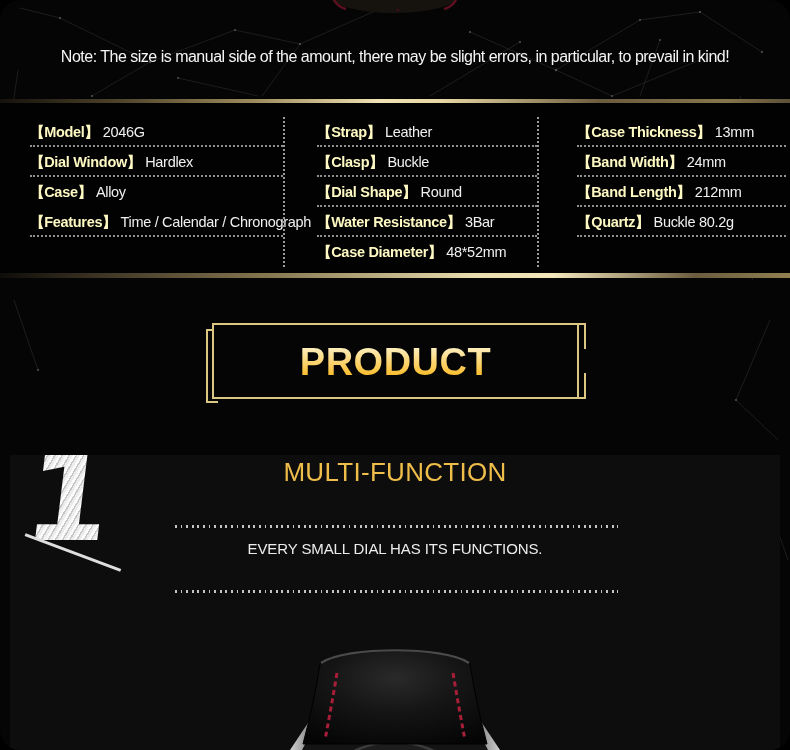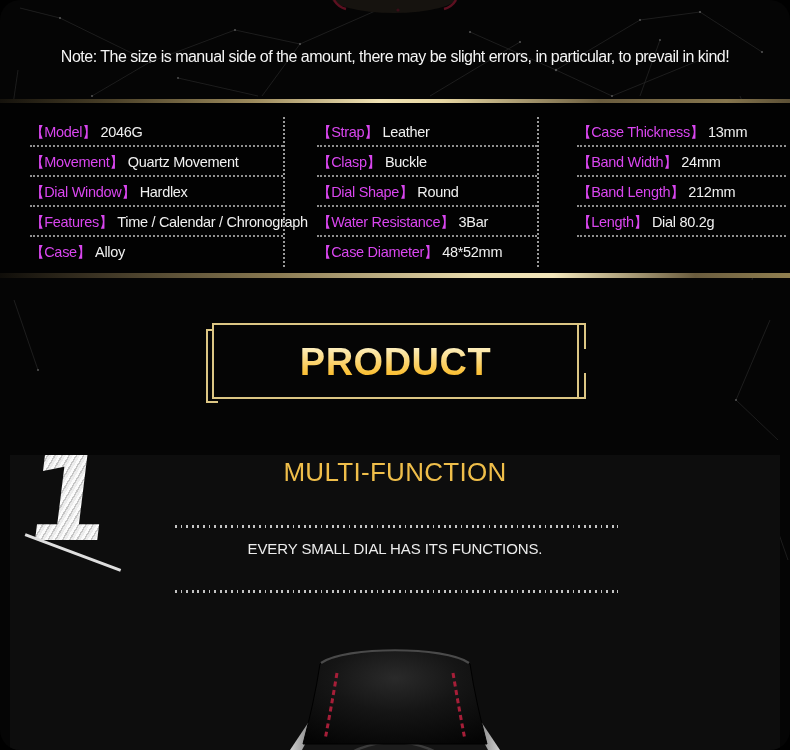--- a/index.html
+++ b/index.html
@@ -20,21 +20,21 @@
   
   .spec-bg{left:0;top:103px;width:790px;height:170px;background:#020202;}
   .spec-table{left:12px;top:117px;width:776px;display:flex;}
   .col{box-sizing:border-box;}
   .col1{width:271px;padding-left:18px;}
   .col2{width:254px;padding-left:32px;border-left:2px dotted #9a9a9a;}
   .col3{width:249px;padding-left:38px;border-left:2px dotted #9a9a9a;}
   .cell{height:30px;line-height:30px;font-size:14.5px;letter-spacing:-0.3px;white-space:nowrap;
         border-bottom:2px dotted #8f8f8f;box-sizing:border-box;}
   .cell.last{border-bottom:none;}
-  .cell .lbl{color:#d946ef;}
+  .cell .lbl{color:#fef9c3;font-weight:bold;}
   .cell .val{color:#f0f0f0;margin-left:4px;}
 
   
   .banner{left:212px;top:323px;width:363px;height:72px;border:2px solid #dcc684;background:#050505;}
   .banner .rail-left{position:absolute;left:-8px;top:4px;height:74px;border-left:2px solid #dcc684;}
   .banner .tick-tl{position:absolute;left:-8px;top:4px;width:7px;border-top:2px solid #dcc684;}
   .banner .tick-bl{position:absolute;left:-8px;top:76px;width:12px;border-top:2px solid #dcc684;}
   .banner .bracket-tr{position:absolute;right:-9px;top:-2px;width:8px;height:24px;
         border-top:2px solid #dcc684;border-right:2px solid #dcc684;}
   .banner .bracket-br{position:absolute;right:-9px;bottom:-2px;width:8px;height:24px;
@@ -113,37 +113,36 @@
   </svg>
 
   <div class="layer note">Note: The size is manual side of the amount, there may be slight errors, in particular, to prevail in kind!</div>
 
   <div class="layer gold-line gl-top"></div>
 
   <div class="layer spec-bg"></div>
   <div class="layer spec-table">
     <div class="col col1">
       <div class="cell"><span class="lbl">【Model】</span><span class="val">2046G</span></div>
-      <div class="cell"><span class="lbl">【Movement】</span><span class="val">Quartz Movement</span></div>
       <div class="cell"><span class="lbl">【Dial Window】</span><span class="val">Hardlex</span></div>
+      <div class="cell last"><span class="lbl">【Case】</span><span class="val">Alloy</span></div>
       <div class="cell"><span class="lbl">【Features】</span><span class="val">Time / Calendar / Chronograph</span></div>
-      <div class="cell last"><span class="lbl">【Case】</span><span class="val">Alloy</span></div>
     </div>
     <div class="col col2">
       <div class="cell"><span class="lbl">【Strap】</span><span class="val">Leather</span></div>
       <div class="cell"><span class="lbl">【Clasp】</span><span class="val">Buckle</span></div>
       <div class="cell"><span class="lbl">【Dial Shape】</span><span class="val">Round</span></div>
       <div class="cell"><span class="lbl">【Water Resistance】</span><span class="val">3Bar</span></div>
       <div class="cell last"><span class="lbl">【Case Diameter】</span><span class="val">48*52mm</span></div>
     </div>
     <div class="col col3">
       <div class="cell"><span class="lbl">【Case Thickness】</span><span class="val">13mm</span></div>
       <div class="cell"><span class="lbl">【Band Width】</span><span class="val">24mm</span></div>
       <div class="cell"><span class="lbl">【Band Length】</span><span class="val">212mm</span></div>
-      <div class="cell"><span class="lbl">【Length】</span><span class="val">Dial 80.2g</span></div>
+      <div class="cell"><span class="lbl">【Quartz】</span><span class="val">Buckle 80.2g</span></div>
       <div class="cell last"><span class="lbl"></span><span class="val"></span></div>
     </div>
   </div>
 
   <div class="layer gold-line gl-bottom"></div>
 
   <div class="layer banner">
     <div class="rail-left"></div>
     <div class="tick-tl"></div>
     <div class="tick-bl"></div>

